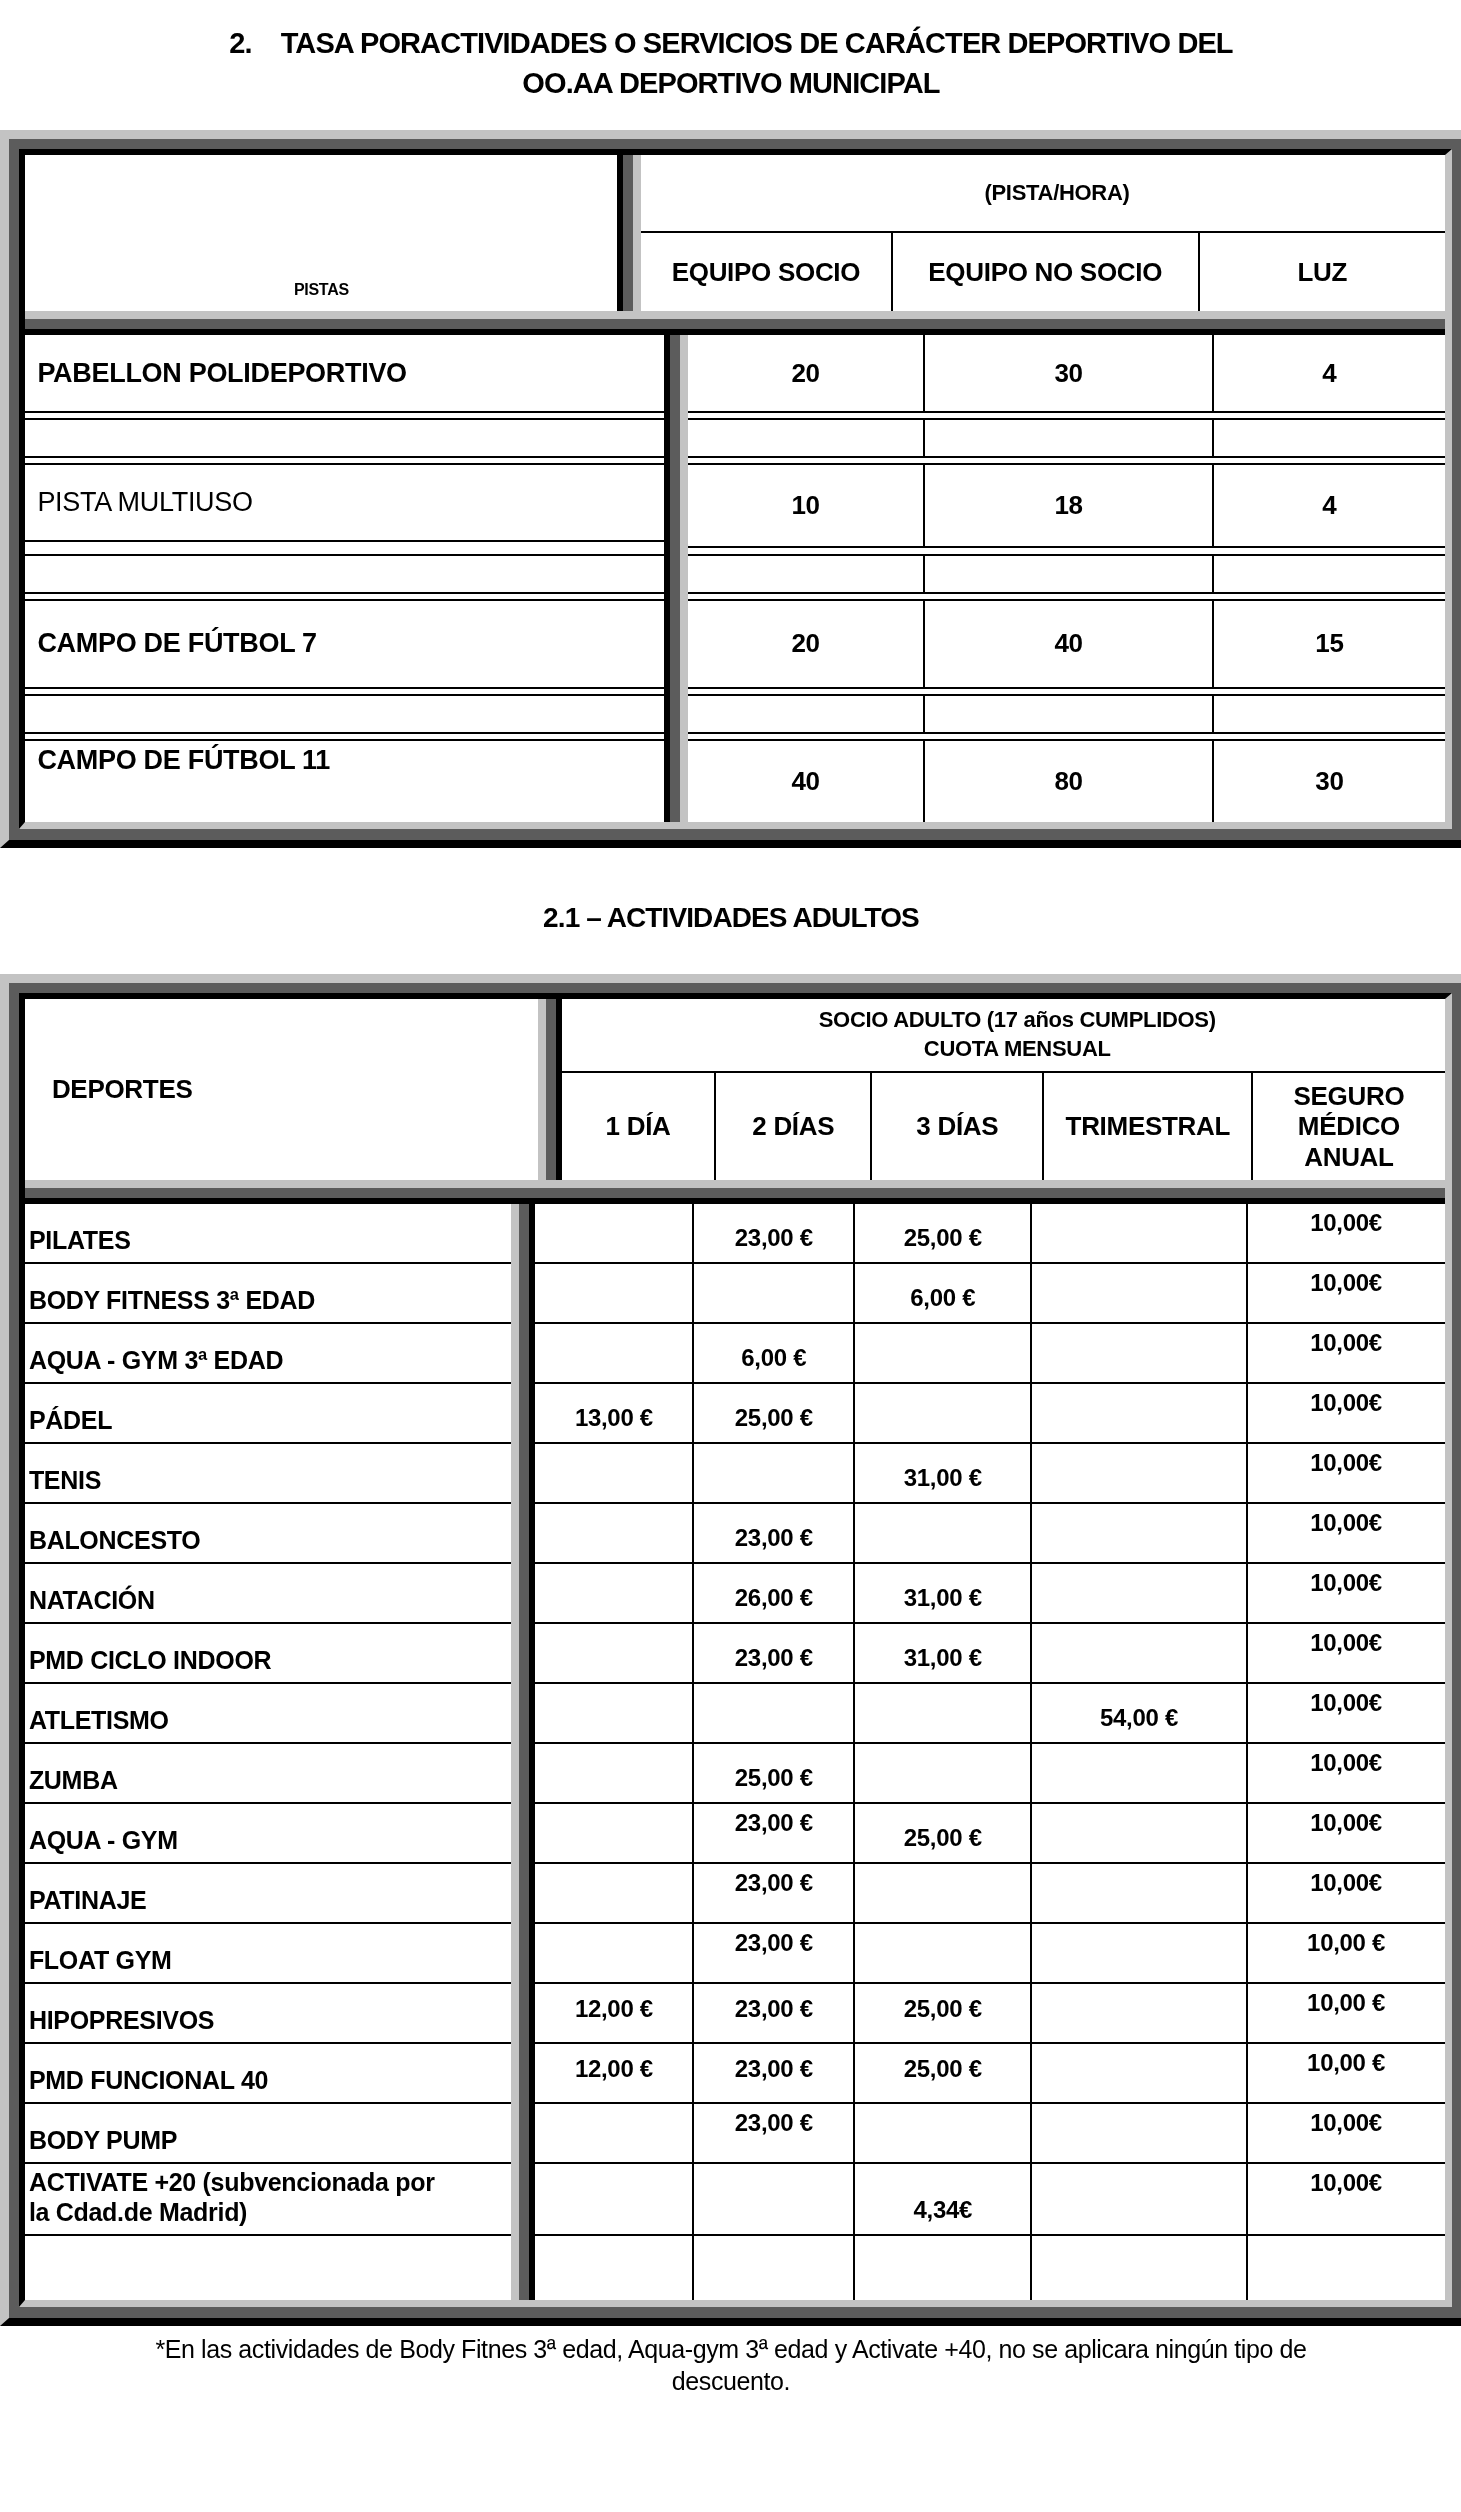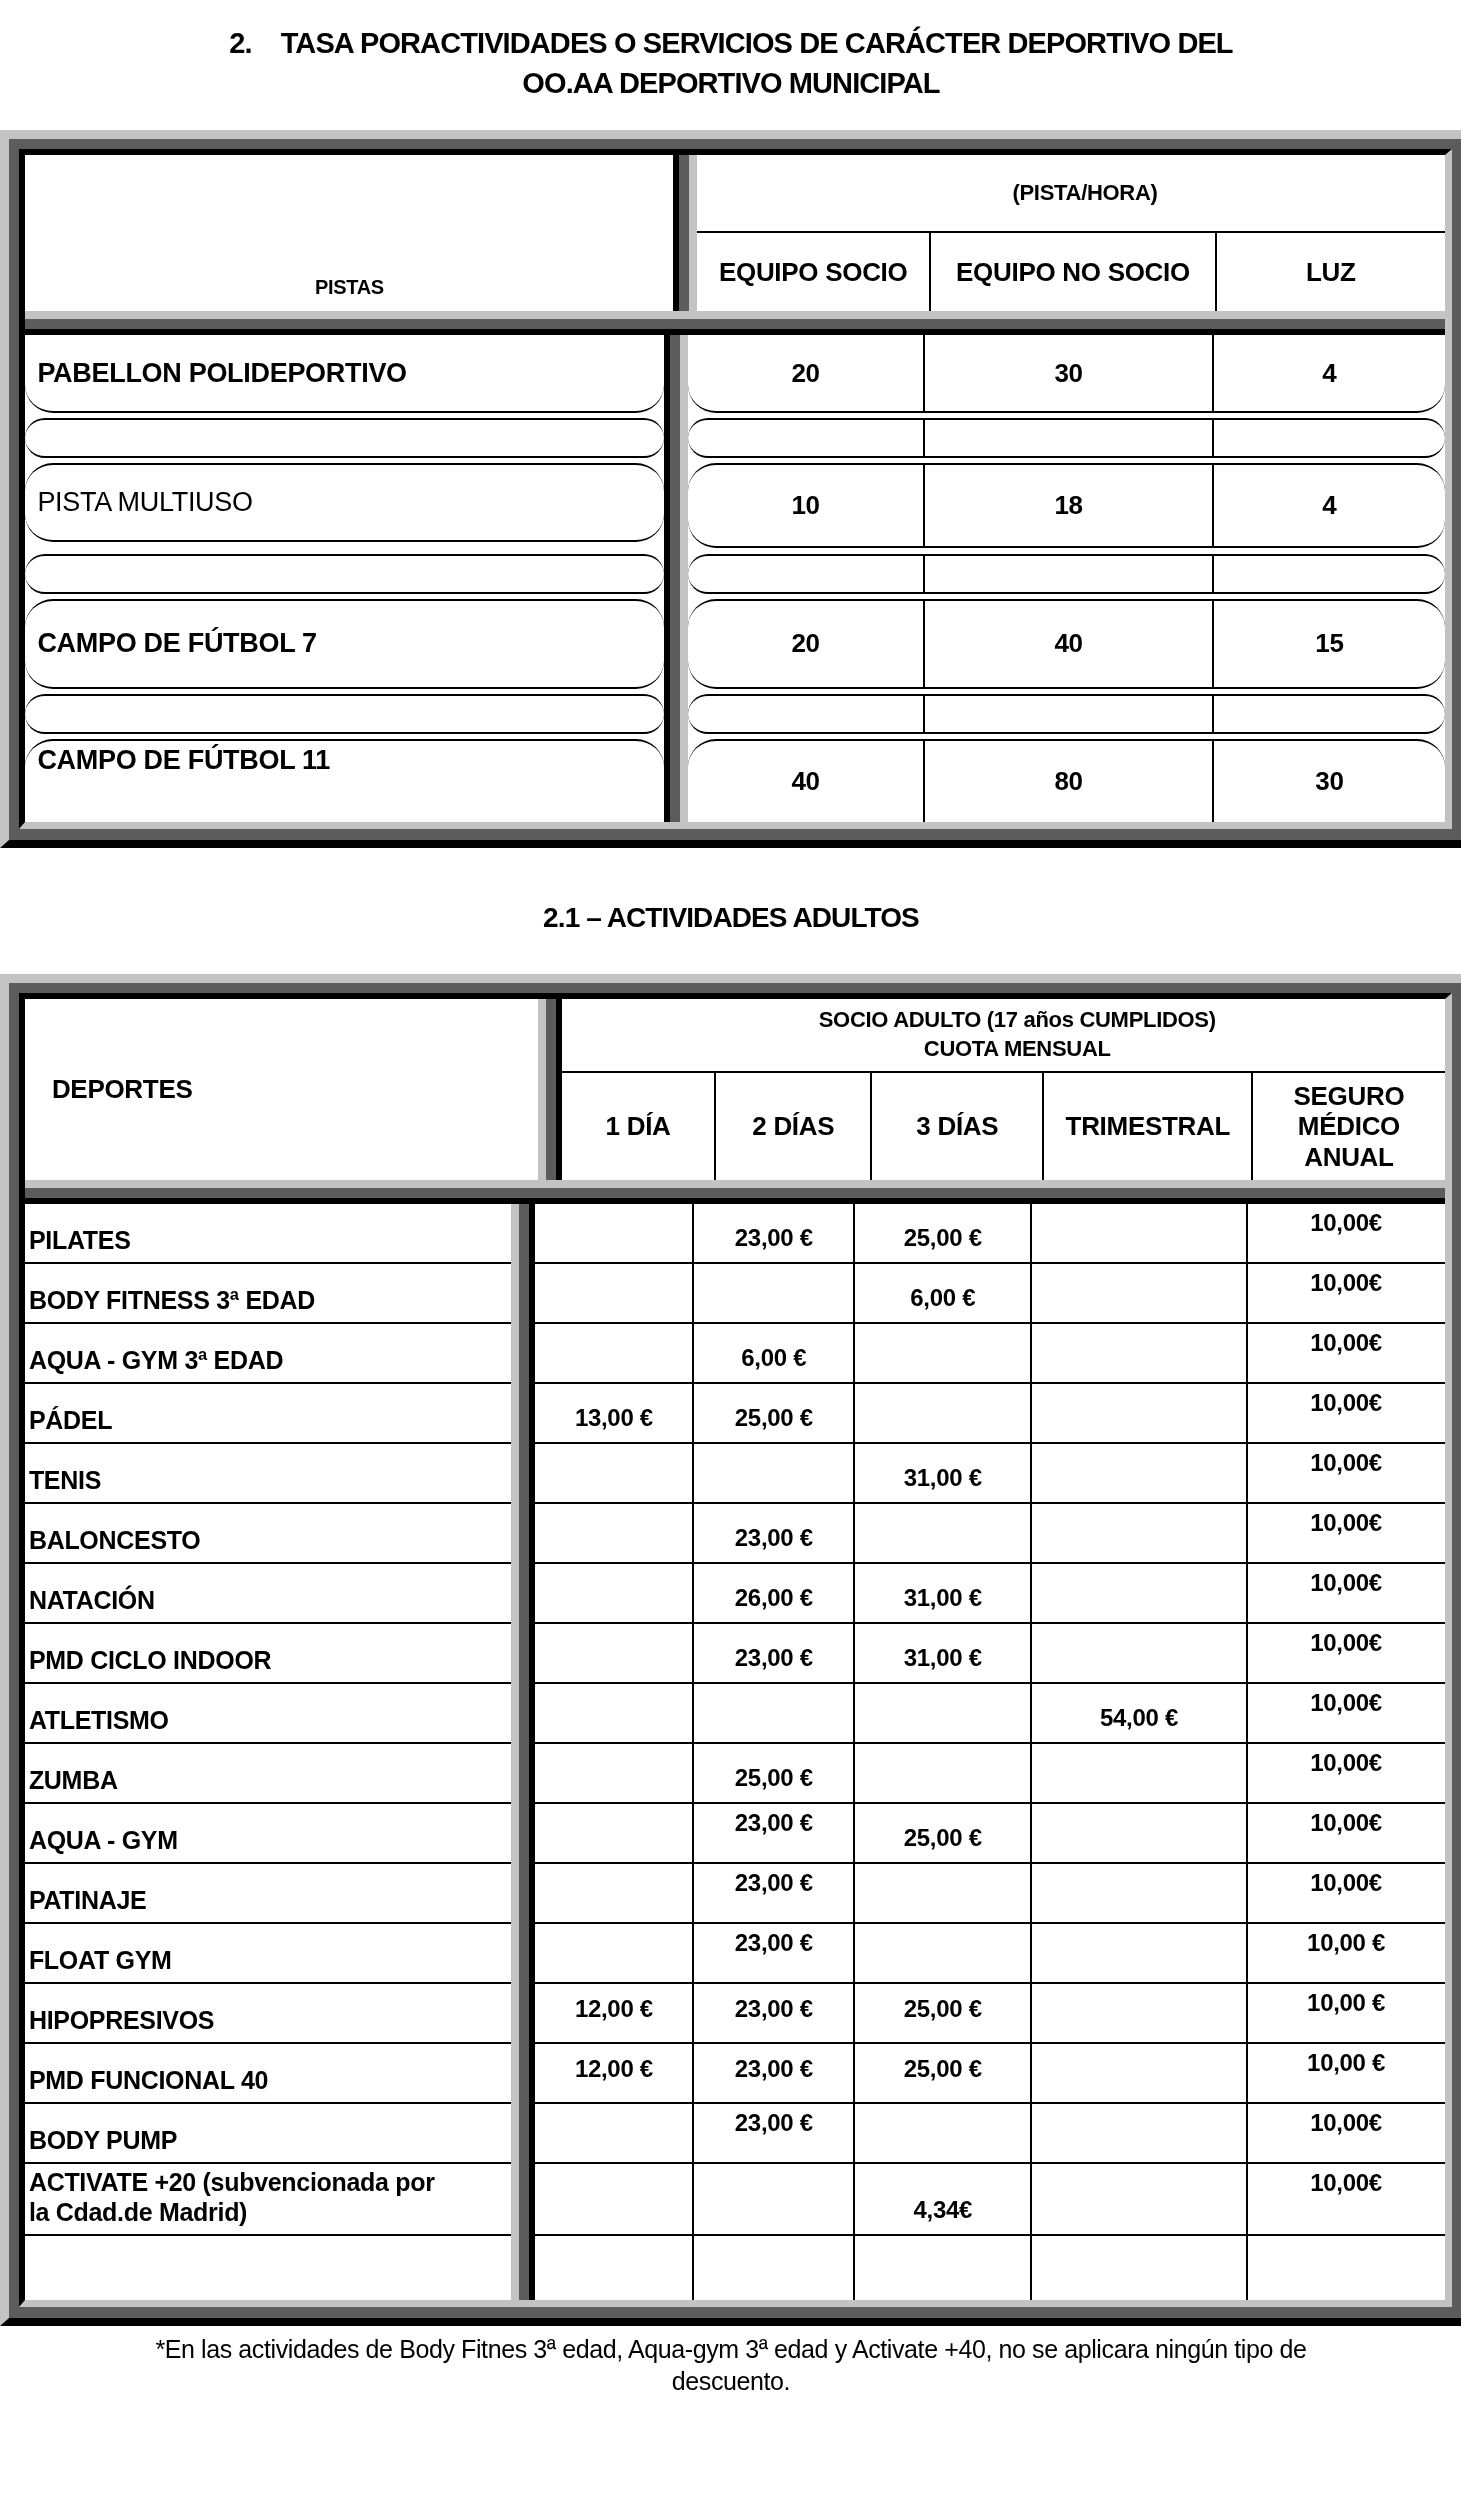--- a/index.html
+++ b/index.html
@@ -16,21 +16,21 @@
   .tbl{background:#ffffff;border-top:6px solid #000;border-left:6px solid #000;
        border-right:7.8px solid #c3c3c3;border-bottom:7.8px solid #c3c3c3;}
   .divider{height:24px;background:linear-gradient(180deg,#c3c3c3 0 7.8px,#5c5c5c 7.8px 18px,#000 18px 24px);}
   .chan{width:24px;flex:0 0 24px;}
   .t1chan{background:linear-gradient(90deg,#000 0 6px,#5c5c5c 6px 16.4px,#c3c3c3 16.4px 24px);}
   .t2chan{background:linear-gradient(90deg,#c3c3c3 0 7.8px,#5c5c5c 7.8px 18px,#000 18px 24px);}
 
   
   .hdr{display:flex;align-items:stretch;}
   .hl{display:flex;}
-  .t1 .hl{width:648px;justify-content:center;align-items:flex-end;padding-bottom:12px;font-size:20px;}
+  .t1 .hl{width:592px;justify-content:center;align-items:flex-end;padding-bottom:12px;font-size:16px;}
   .t2 .hl{width:486px;justify-content:flex-start;align-items:center;padding-left:3.5px;font-size:26px;margin-left:23px;}
   .hr{flex:1;display:flex;flex-direction:column;}
   .hr-top{border-bottom:2.6px solid #000;display:flex;flex-direction:column;align-items:center;justify-content:center;
           font-size:22px;line-height:1.3;text-align:center;padding-left:28px;}
   .t1 .hr-top{height:76px;}
   .t2 .hr-top{height:72px;}
   .hr-cols{display:grid;}
   .t1 .hr-cols{height:78px;grid-template-columns:272fr 333fr 265fr;}
   .t2 .hr-cols{height:107px;grid-template-columns:184fr 186fr 205fr 249fr 228fr;}
   .hcol{display:flex;align-items:center;justify-content:center;text-align:center;
@@ -47,21 +47,21 @@
   .t2 .lc .lbl{max-width:432px;}
   .lc.label-top{align-items:flex-start;padding-top:3.5px;}
   .vals{flex:1;display:grid;}
   .t1 .vals{grid-template-columns:272fr 333fr 265fr;font-weight:bold;font-size:26px;}
   .t2 .vals{grid-template-columns:184fr 186fr 205fr 249fr 228fr;font-size:24px;}
   .vcell{border-right:2.6px solid #000;display:flex;justify-content:center;align-items:center;}
   .vcell:last-child{border-right:none;}
   .fw-n{font-weight:normal;font-size:26px;}
 
   
-  .t1body .trow .lc,.t1body .trow .vals{border-top:2.6px solid #000;border-bottom:2.6px solid #000;margin-top:5.2px;border-radius:28px;}
+  .t1body .trow .lc,.t1body .trow .vals{border-top:2.6px solid #000;border-bottom:2.6px solid #000;margin-top:5.2px;}
   .t1body .trow:first-child .lc,.t1body .trow:first-child .vals{border-top:none;margin-top:0;}
   .t1body .trow:last-child .lc,.t1body .trow:last-child .vals{border-bottom:none;}
 
   
   .t2body .trow .lc,.t2body .trow .vals{border-bottom:2.6px solid #000;min-height:60px;}
   .t2body .trow:last-child .lc,.t2body .trow:last-child .vals{border-bottom:none;min-height:64px;}
   .t2 .vcell{align-items:flex-end;padding-bottom:10.4px;}
   .t2 .vcell.p-t{align-items:flex-start;padding-top:5.2px;padding-bottom:0;}
   .t2 .vcell.p-m{align-items:center;padding-bottom:8px;}
 

